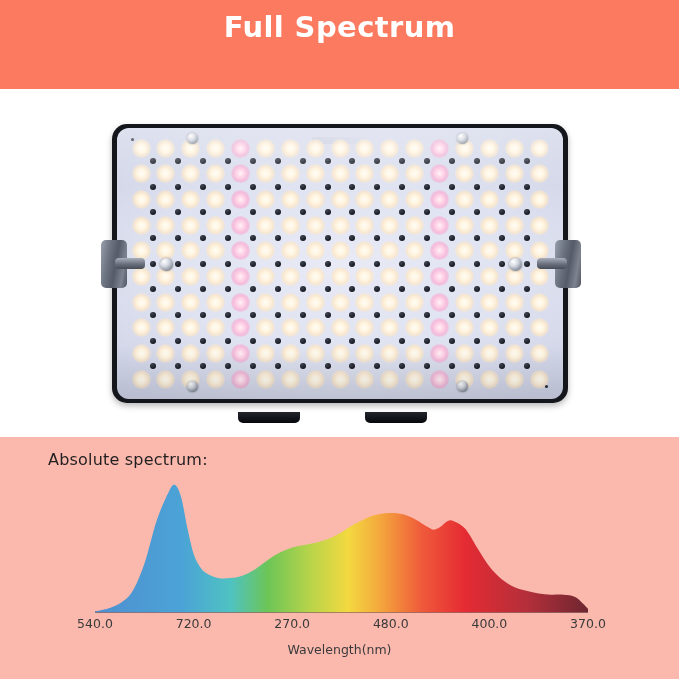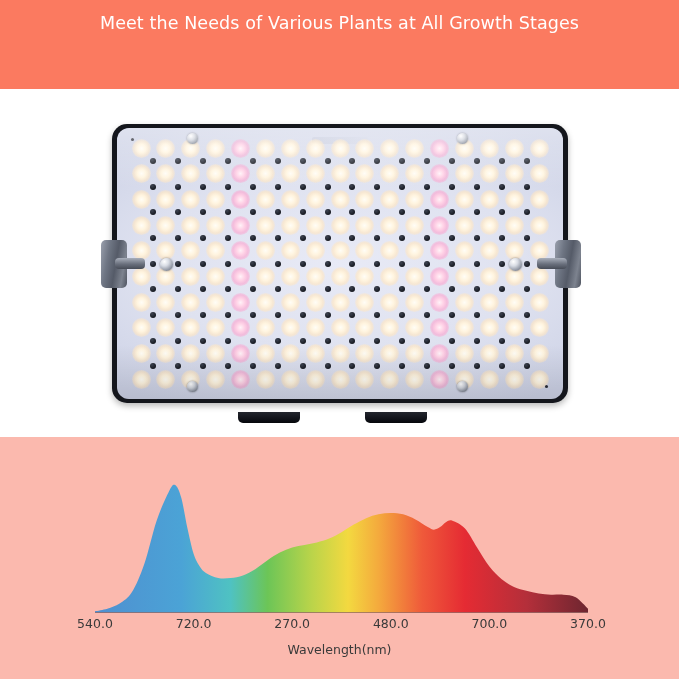--- a/index.html
+++ b/index.html
@@ -158,21 +158,21 @@
     font-size:12.5px;color:#3a3a3a;
     font-family:"DejaVu Sans", sans-serif;
   }
 </style>
 </head>
 <body>
 
 <div id="page">
 
   <div class="header">
-    <div class="header-sub">Meet the Needs of Various Plants at All Growth Stages</div>
+    <div class="header-title">Full Spectrum</div>
   </div>
 
   <div class="product-area">
     <div class="panel-wrap">
       <div class="panel-frame"></div>
 
       <div class="conn a"></div>
       <div class="conn b"></div>
 
       <div class="panel-face">
@@ -504,20 +504,21 @@
       </div>
 
       <div class="bracket left"></div>
       <div class="bracket right"></div>
       <div class="bolt" style="left:50px;top:136px"></div>
       <div class="bolt" style="left:399px;top:136px"></div>
     </div>
   </div>
 
   <div class="spectrum-section">
+    <div class="spectrum-label">Absolute spectrum:</div>
 
     <svg class="chart" viewBox="0 0 679 242">
       <defs>
         <linearGradient id="specgrad" x1="0" y1="0" x2="1" y2="0">
           <stop offset="0.000" stop-color="#4f8fd0"></stop>
           <stop offset="0.175" stop-color="#4ba3d6"></stop>
           <stop offset="0.275" stop-color="#4fc2c2"></stop>
           <stop offset="0.350" stop-color="#6cc557"></stop>
           <stop offset="0.438" stop-color="#b9d44a"></stop>
           <stop offset="0.513" stop-color="#f3d940"></stop>
@@ -530,19 +531,19 @@
       </defs>
       <path id="spectrum-path" fill="url(#specgrad)" d="M 95.00 174.22 C 97.05 173.80, 103.22 172.95, 107.33 171.68 C 111.43 170.40, 115.54 169.34, 119.65 166.57 C 123.76 163.81, 127.87 161.69, 131.97 155.10 C 136.08 148.51, 140.19 138.95, 144.30 127.05 C 148.41 115.15, 152.52 95.81, 156.63 83.70 C 160.73 71.59, 165.87 60.33, 168.95 54.38 C 172.03 48.42, 173.06 46.94, 175.11 48.00 C 177.17 49.06, 179.22 53.52, 181.27 60.75 C 183.33 67.97, 185.38 82.00, 187.44 91.35 C 189.49 100.70, 191.55 110.47, 193.60 116.85 C 195.65 123.22, 197.71 126.41, 199.76 129.60 C 201.82 132.79, 202.84 134.06, 205.93 135.97 C 209.01 137.89, 214.14 140.22, 218.25 141.07 C 222.36 141.92, 226.47 141.50, 230.58 141.07 C 234.68 140.65, 238.79 140.01, 242.90 138.53 C 247.01 137.04, 251.12 134.70, 255.22 132.15 C 259.33 129.60, 263.44 125.99, 267.55 123.22 C 271.66 120.46, 275.77 117.70, 279.88 115.58 C 283.98 113.45, 288.09 111.75, 292.20 110.47 C 296.31 109.20, 300.42 108.77, 304.52 107.92 C 308.63 107.08, 312.74 106.44, 316.85 105.38 C 320.96 104.31, 325.07 103.25, 329.17 101.55 C 333.28 99.85, 337.39 97.51, 341.50 95.17 C 345.61 92.84, 349.72 89.86, 353.82 87.53 C 357.93 85.19, 362.04 82.85, 366.15 81.15 C 370.26 79.45, 374.37 78.18, 378.47 77.33 C 382.58 76.47, 386.69 76.05, 390.80 76.05 C 394.91 76.05, 399.02 76.26, 403.13 77.33 C 407.23 78.39, 411.34 80.30, 415.45 82.42 C 419.56 84.55, 424.69 88.37, 427.78 90.07 C 430.86 91.77, 431.88 92.63, 433.94 92.63 C 435.99 92.63, 438.05 91.35, 440.10 90.07 C 442.15 88.80, 444.21 86.04, 446.26 84.98 C 448.32 83.91, 449.34 82.64, 452.43 83.70 C 455.51 84.76, 460.64 86.89, 464.75 91.35 C 468.86 95.81, 472.97 104.10, 477.07 110.47 C 481.18 116.85, 485.29 124.29, 489.40 129.60 C 493.51 134.91, 497.62 138.95, 501.72 142.35 C 505.83 145.75, 509.94 148.09, 514.05 150.00 C 518.16 151.91, 522.27 152.76, 526.38 153.82 C 530.48 154.89, 534.59 155.74, 538.70 156.38 C 542.81 157.01, 546.92 157.44, 551.03 157.65 C 555.13 157.86, 559.24 157.23, 563.35 157.65 C 567.46 158.07, 571.57 157.86, 575.67 160.20 C 579.78 162.54, 585.95 169.76, 588.00 171.68 L 588.00 175.5 L 95.00 175.5 Z"></path>
       <line id="baseline" x1="95" y1="175.5" x2="588" y2="175.5" stroke="#6b4a4a" stroke-width="1.1" opacity="0.55"></line>
     </svg>
 
     <div id="ticks">
         <div class="tick-label" style="left: 95px;">540.0</div>
         <div class="tick-label" style="left: 193.6px;">720.0</div>
         <div class="tick-label" style="left: 292.2px;">270.0</div>
         <div class="tick-label" style="left: 390.8px;">480.0</div>
-        <div class="tick-label" style="left: 489.4px;">700.0</div>
+        <div class="tick-label" style="left: 489.4px;">400.0</div>
         <div class="tick-label" style="left: 588px;">370.0</div>
       </div>
     <div class="axis-title">Wavelength(nm)</div>
   </div>
 
 </div>
 
 </body></html>

